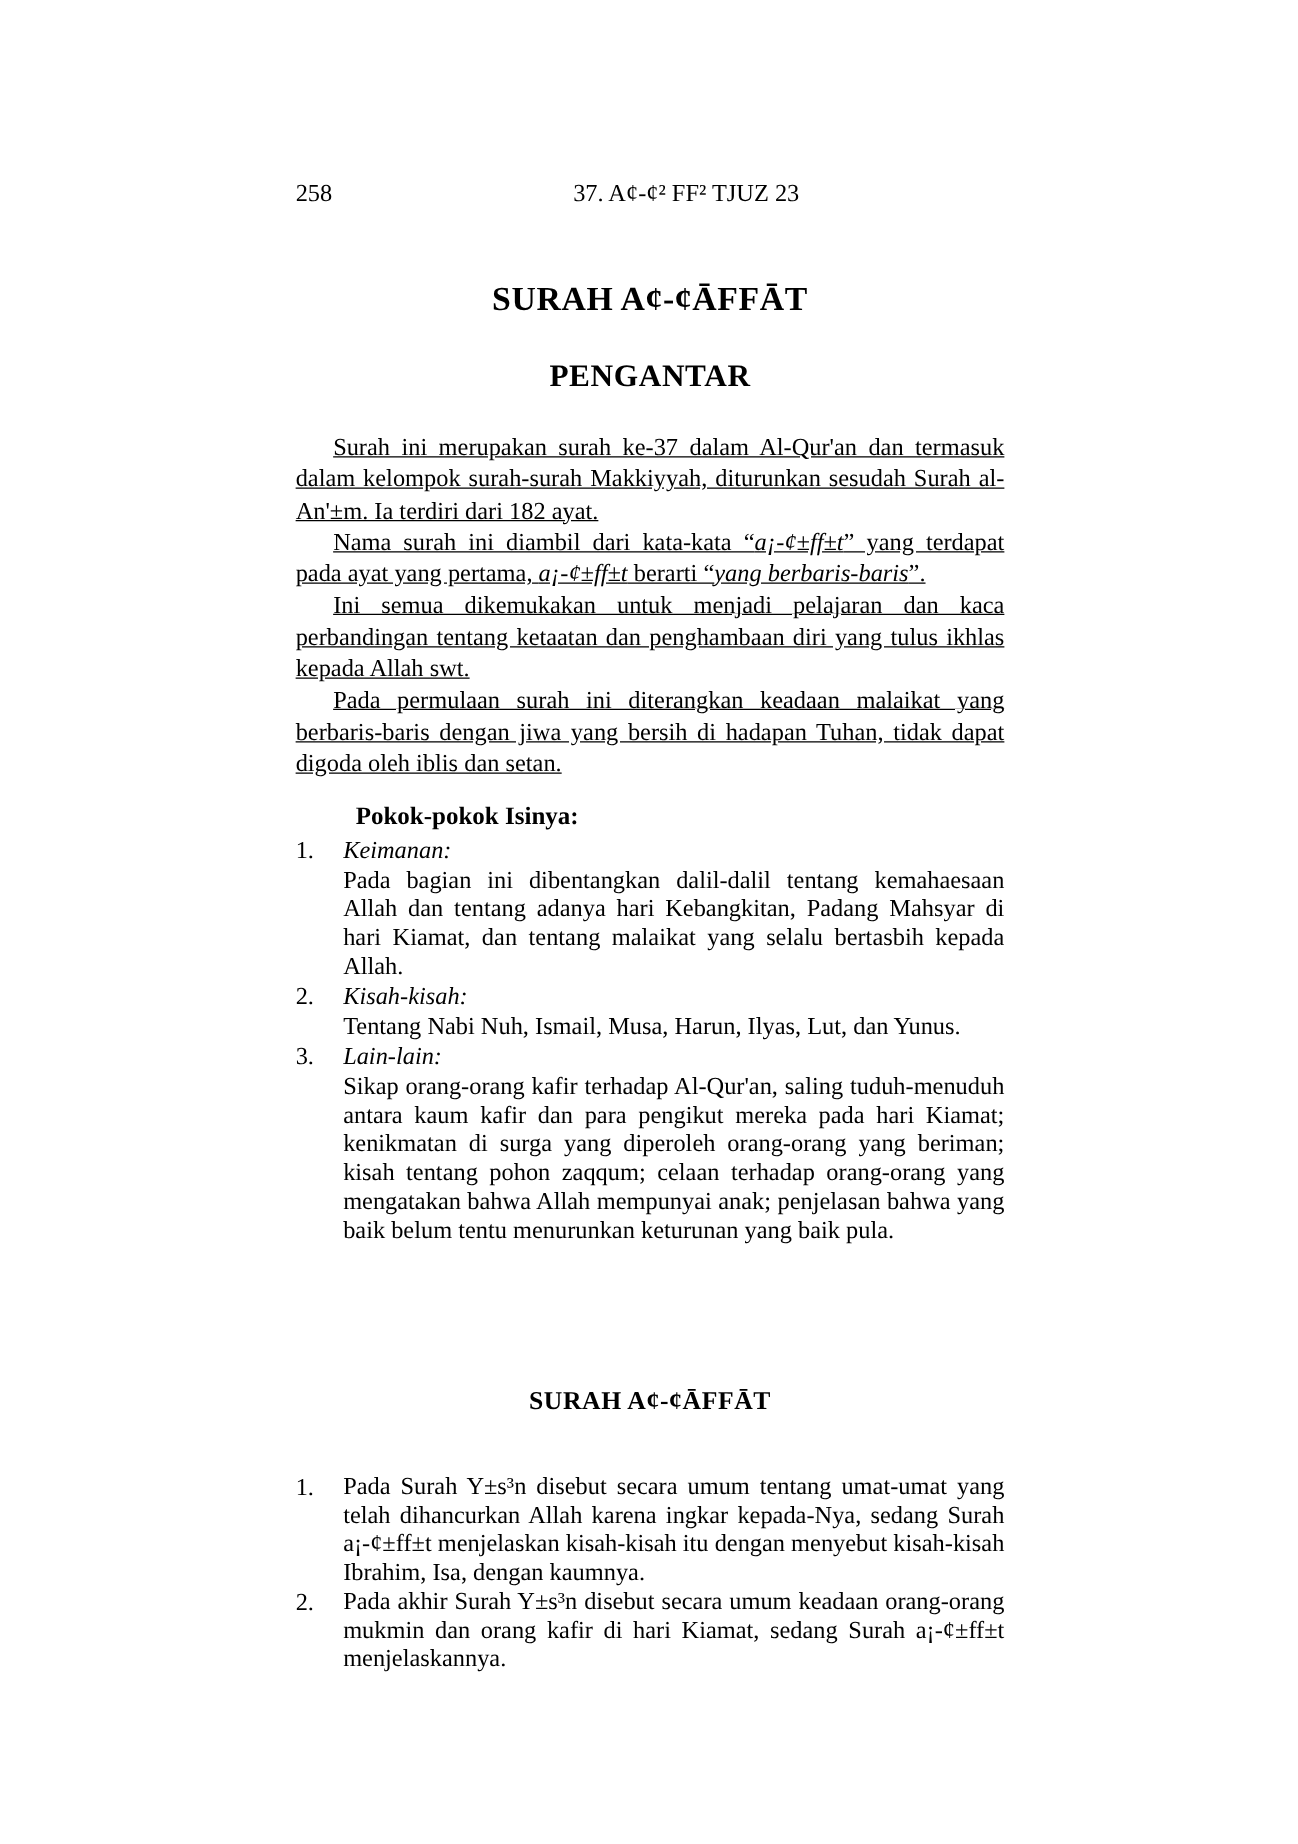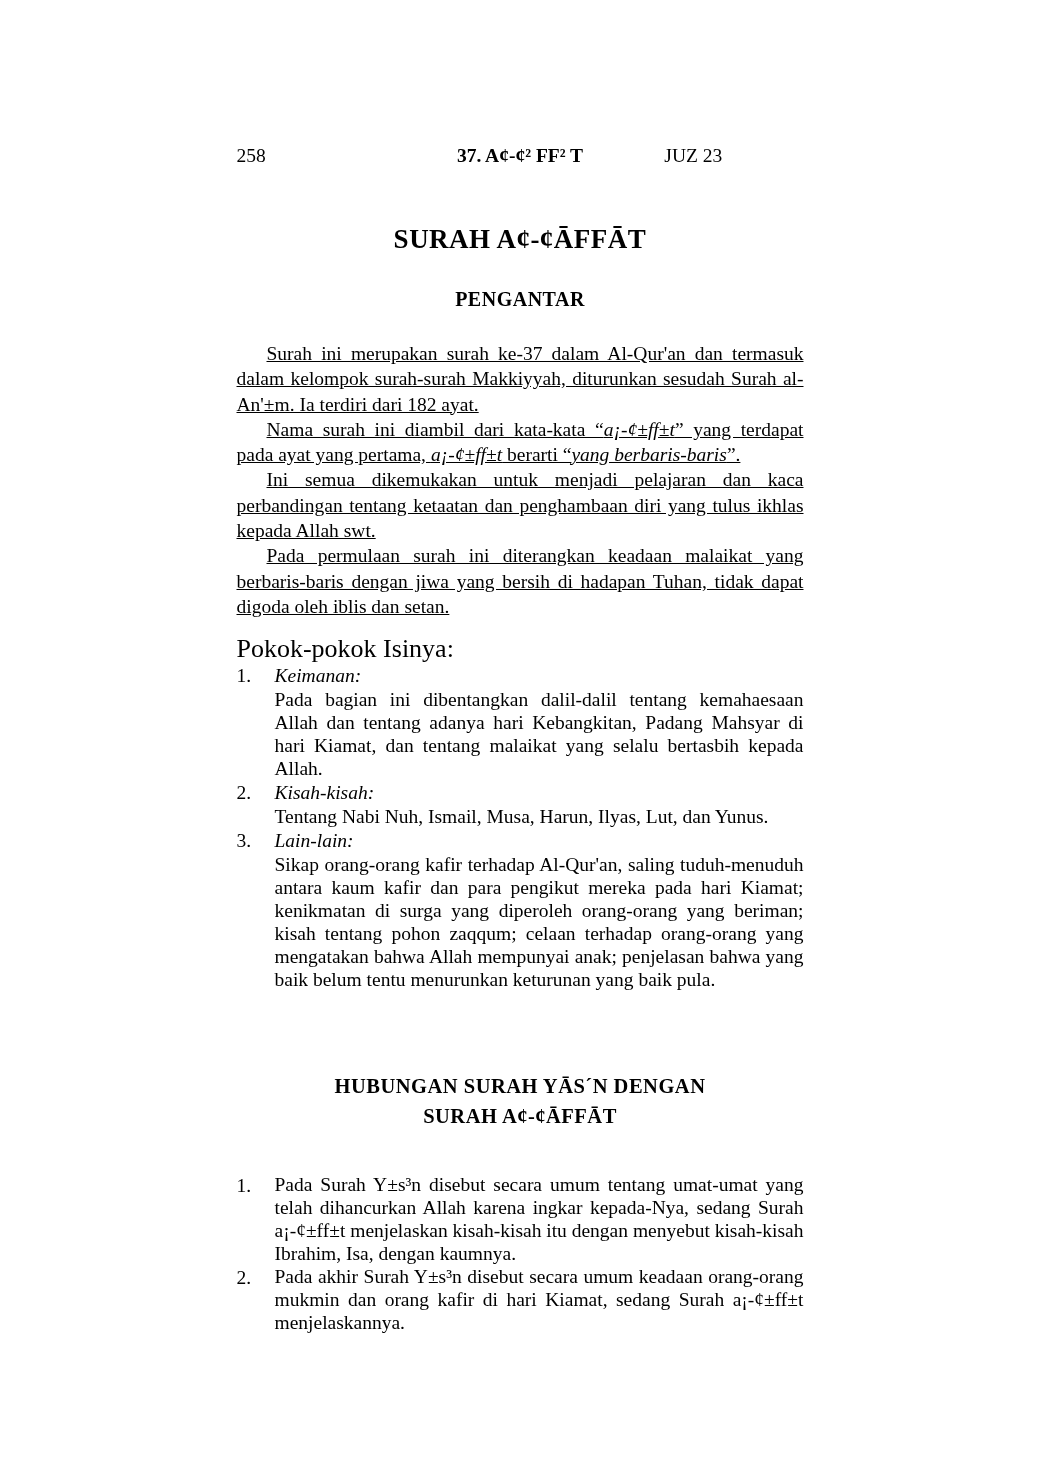--- a/index.html
+++ b/index.html
@@ -17,49 +17,50 @@
     background: #ffffff;
     padding: 145px 163px 60px 165px;
     border-radius: 15px;
   }
   .page-header {
     display: grid;
     grid-template-columns: 1fr auto 1fr;
     align-items: baseline;
     font-size: 19.5px;
   }
-  .page-header .hdr-right { text-align: center; }
-  .page-header .hdr-center { text-align: center; font-weight: bold; }
+  .page-header .hdr-right { text-align: left; }
+  .page-header .hdr-center { text-align: center; }
   .surah-title {
     text-align: center;
     font-size: 27px;
     font-weight: bold;
     margin-top: 57px;
     letter-spacing: 0.5px;
   }
   .subtitle {
     text-align: center;
-    font-size: 20px;
+    font-size: 25px;
     font-weight: bold;
     margin-top: 33px;
     letter-spacing: 0.5px;
   }
   .intro { margin-top: 30px; text-decoration: underline; }
   .para {
     font-size: 19.5px;
     line-height: 25.3px;
     text-align: justify;
     text-indent: 30px;
   }
   .it { font-style: italic; }
   .pokok-heading {
-    font-size: 26px;
-    font-weight: normal;
+    font-size: 20px;
+    font-weight: bold;
     margin-top: 17px;
     line-height: 25.3px;
+    margin-left: 48px;
   }
   .num-list { margin-top: 1px; }
   .list-item {
     display: flex;
     font-size: 19.5px;
     line-height: 25.3px;
   }
   .num { flex: 0 0 38px; width: 38px; }
   .item-content { flex: 1 1 auto; min-width: 0; }
   .item-label { line-height: 25.3px; }
@@ -119,21 +120,21 @@
     <div class="list-item">
       <span class="num">3.</span>
       <div class="item-content">
         <div class="item-label it">Lain-lain:</div>
         <div class="item-body">Sikap orang-orang kafir terhadap Al-Qur'an, saling tuduh-menuduh antara kaum kafir dan para pengikut mereka pada hari Kiamat; kenikmatan di surga yang diperoleh orang-orang yang beriman; kisah tentang pohon zaqqum; celaan terhadap orang-orang yang mengatakan bahwa Allah mempunyai anak; penjelasan bahwa yang baik belum tentu menurunkan keturunan yang baik pula.</div>
       </div>
     </div>
 
   </div>
 
-  <h2 class="section-heading"><span>HUBUNGAN SURAH YĀS´N DENGAN</span><br><span>SURAH A¢-¢ĀFFĀT</span></h2>
+  <h2 class="section-heading"><br><span>SURAH A¢-¢ĀFFĀT</span></h2>
 
   <div class="num-list hub-list">
 
     <div class="list-item">
       <span class="num">1.</span>
       <div class="item-content">
         <div class="item-body">Pada Surah Y±s³n disebut secara umum tentang umat-umat yang telah dihancurkan Allah karena ingkar kepada-Nya, sedang Surah a¡-¢±ff±t menjelaskan kisah-kisah itu dengan menyebut kisah-kisah Ibrahim, Isa, dengan kaumnya.</div>
       </div>
     </div>
 

